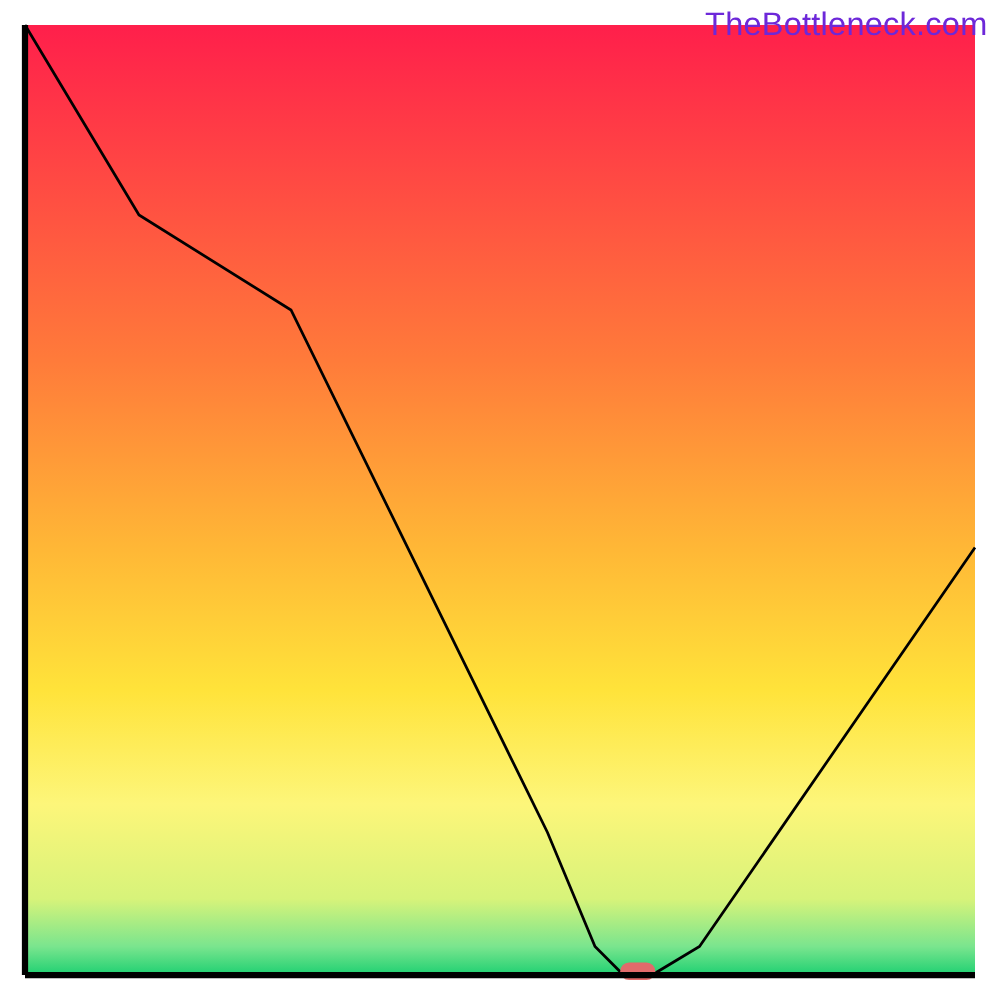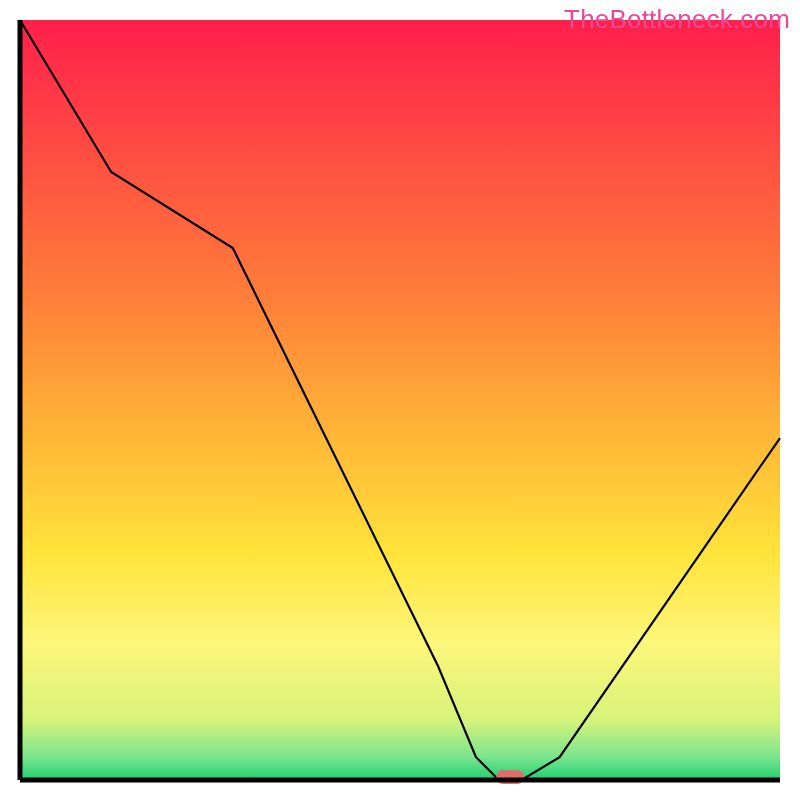--- a/index.html
+++ b/index.html
@@ -18,21 +18,21 @@
   svg {
     display: block;
   }
   .watermark {
     position: absolute;
     top: 4px;
     right: 10px;
     font-family: Arial, Helvetica, sans-serif;
     font-size: 26px;
     font-weight: 500;
-    color: #ec4899;
+    color: #6d28d9;
     letter-spacing: 0.2px;
     margin-left: 32px;
   }
 </style>
 </head>
 <body>
 
 <div class="chart-container">
 
   <svg width="800" height="800" viewBox="0 0 800 800">

